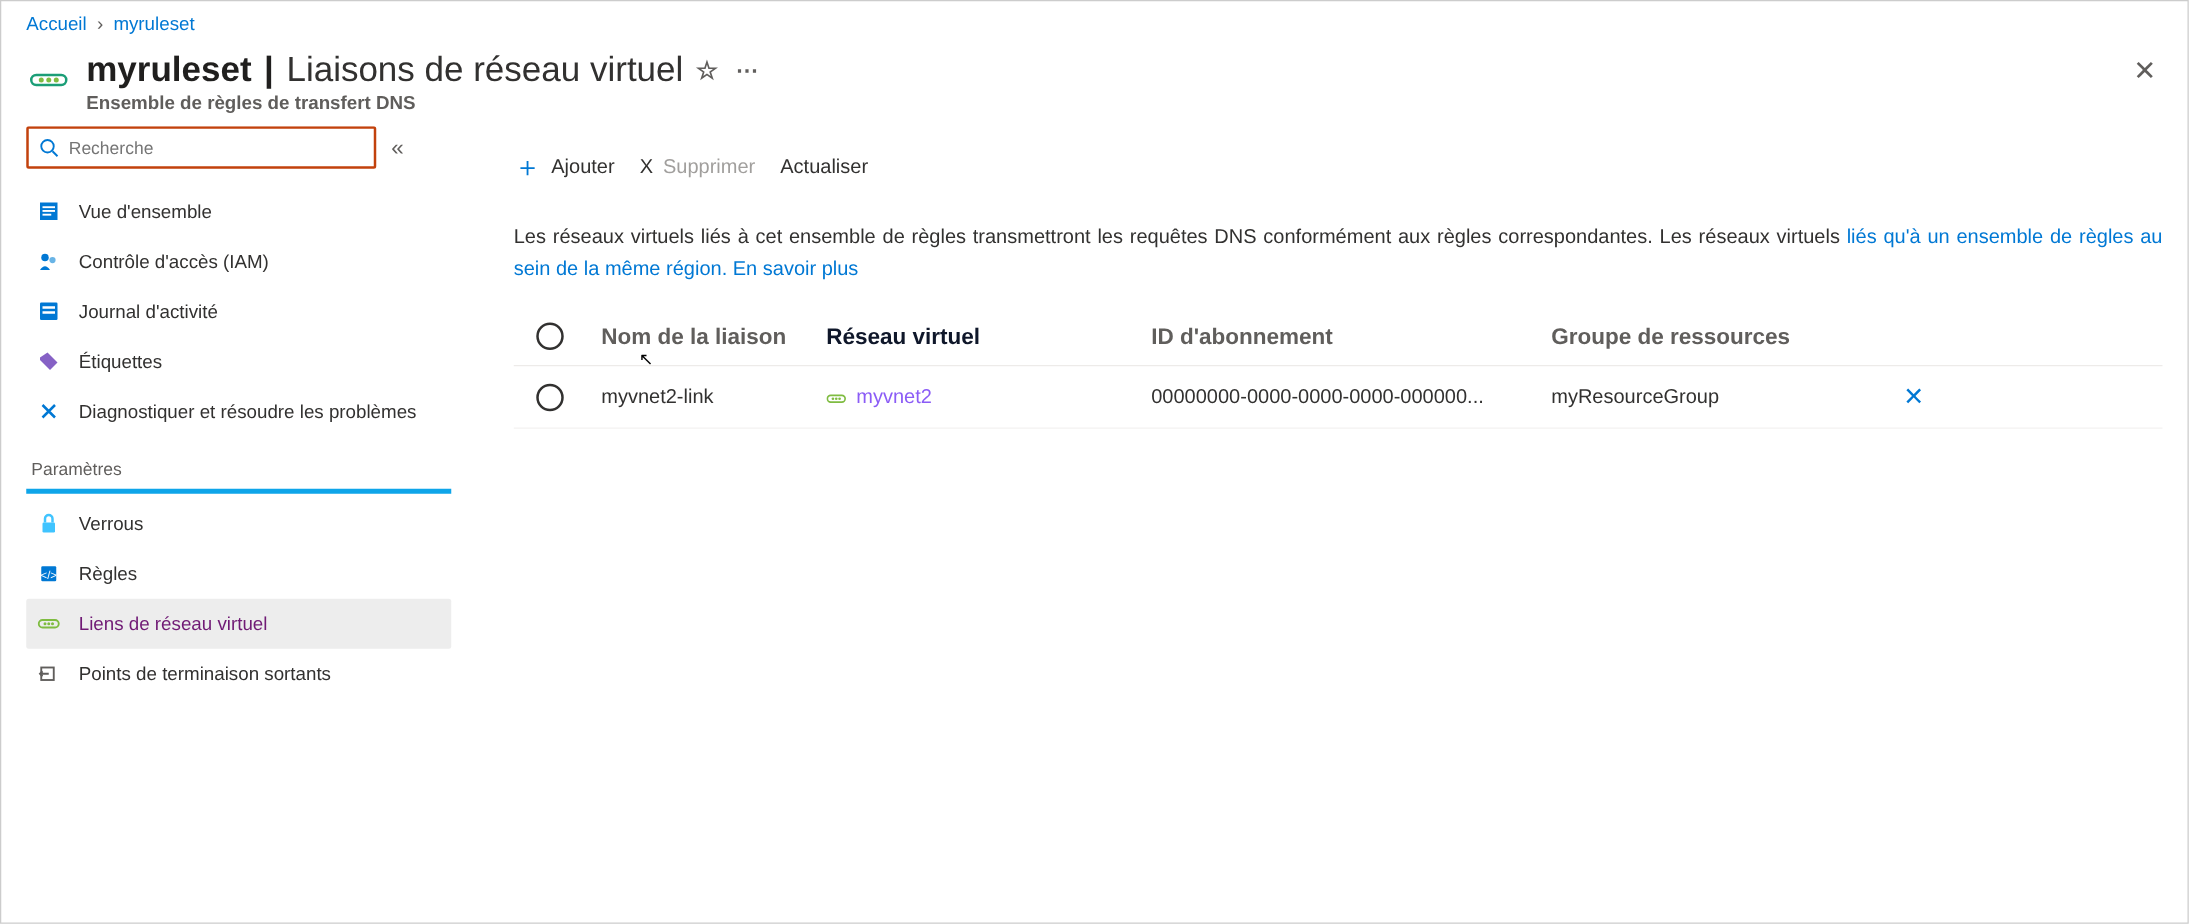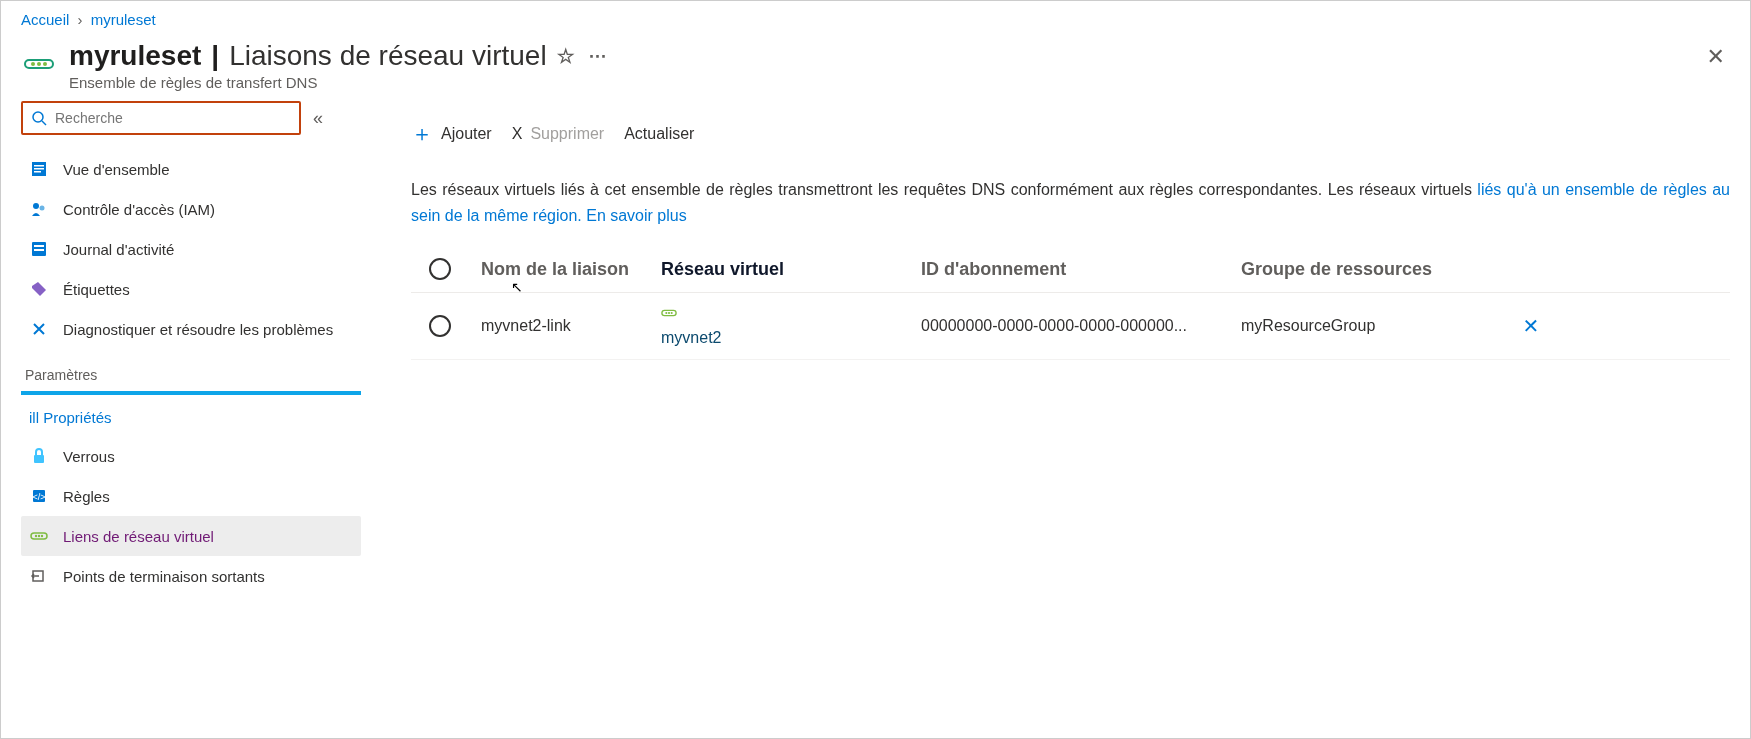--- a/index.html
+++ b/index.html
@@ -42,20 +42,21 @@
     gap: 10px;
   }
   .header-title .rn { font-weight: 700; }
   .header-title .sub { font-weight: 400; color: #323130; }
   .star { color: #605e5c; font-size: 20px; cursor: pointer; }
   .dots { color: #605e5c; font-size: 18px; cursor: pointer; margin-left: 4px; }
   .header-sub {
     font-size: 15px;
     color: #605e5c;
     margin-top: 2px;
+    font-weight: bold;
   }
   .close-x {
     position: absolute;
     right: 25px;
     top: 10px;
     font-size: 22px;
     color: #605e5c;
     cursor: pointer;
   }
   .content {
@@ -164,21 +165,21 @@
     color: #323130;
     font-size: 16px;
   }
   .radio-circle {
     width: 22px; height: 22px;
     border: 2px solid #323130;
     border-radius: 50%;
     cursor: pointer;
     margin-left: 18px;
   }
-  .vnet-link { color: #0c4a6e; display:flex; align-items:flex-start; gap:8px; cursor:pointer;flex-direction:column; }
+  .vnet-link { color: #8b5cf6; display:flex; align-items:flex-end; gap:8px; cursor:pointer; }
   .row-close { color: #0078d4; font-size: 20px; cursor:pointer; text-align:center; }
   .cursor-n { position:absolute; font-size:14px; color:#000; }
 </style>
 </head>
 <body>
 
 <div class="breadcrumb">
   <a>Accueil</a>
   <span class="sep">›</span>
   <span class="current">myruleset</span>
@@ -263,23 +264,20 @@
       <span class="icon">
           <svg width="18" height="18" viewBox="0 0 18 18">
             <path d="M4 14 L14 4 M4 4 L14 14" stroke="#0078d4" stroke-width="2"></path>
           </svg>
         </span>
       <span>Diagnostiquer et résoudre les problèmes</span>
     </div>
 
     <div class="nav-section">Paramètres</div>
 
-    <div class="nav-item blue">
-      <span>ill Propriétés</span>
-    </div>
     <div class="nav-item">
       <span class="icon">
           <svg width="18" height="18" viewBox="0 0 18 18">
             <rect x="4" y="8" width="10" height="8" fill="#40c4ff" rx="1"></rect>
             <path d="M6 8 V5 a3 3 0 0 1 6 0 V8" fill="none" stroke="#40c4ff" stroke-width="2"></path>
           </svg>
         </span>
       <span>Verrous</span>
     </div>
     <div class="nav-item">

